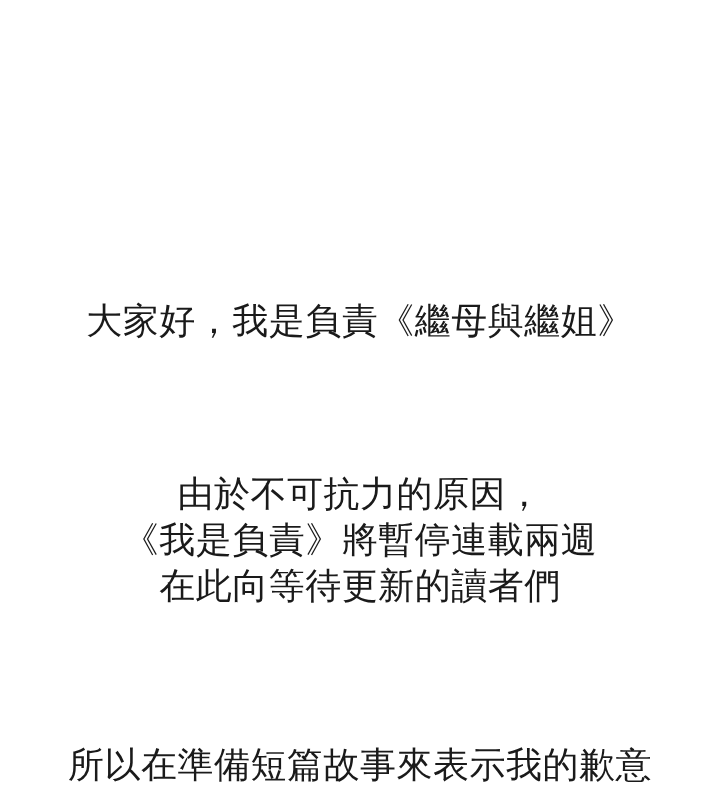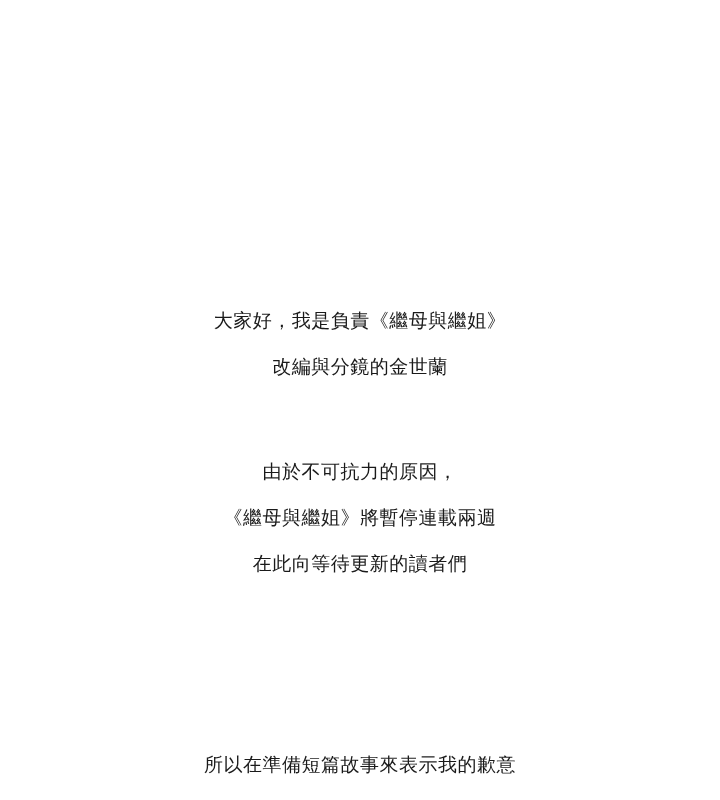--- a/index.html
+++ b/index.html
@@ -23,43 +23,42 @@
   }
   .block {
     position: absolute;
     left: 0;
     width: 720px;
     text-align: center;
   }
   .line {
     display: block;
     font-family: "Liberation Sans", sans-serif;
-    font-size: 19px;
+    font-size: 36px;
     line-height: 46px;
     letter-spacing: 0.5px;
     color: #1a1a1a;
     white-space: nowrap;
   }
   #block-intro { top: 298px; }
-  #block-notice { top: 449px; }
+  #block-notice { top: 471px; }
   #block-apology { top: 742px; }
 </style>
 </head>
 <body>
 
 <div class="page">
 
   <div class="block" id="block-intro">
     <span class="line">大家好，我是負責《繼母與繼姐》</span>
-    <span class="line">改編與分鏡的金世蘭</span>
   </div>
 
   <div class="block" id="block-notice">
     <span class="line">由於不可抗力的原因，</span>
-    <span class="line">《繼母與繼姐》將暫停連載兩週</span>
+    <span class="line">《我是負責》將暫停連載兩週</span>
     <span class="line">在此向等待更新的讀者們</span>
   </div>
 
   <div class="block" id="block-apology">
     <span class="line">所以在準備短篇故事來表示我的歉意</span>
   </div>
 
 </div>
 
 </body></html>

